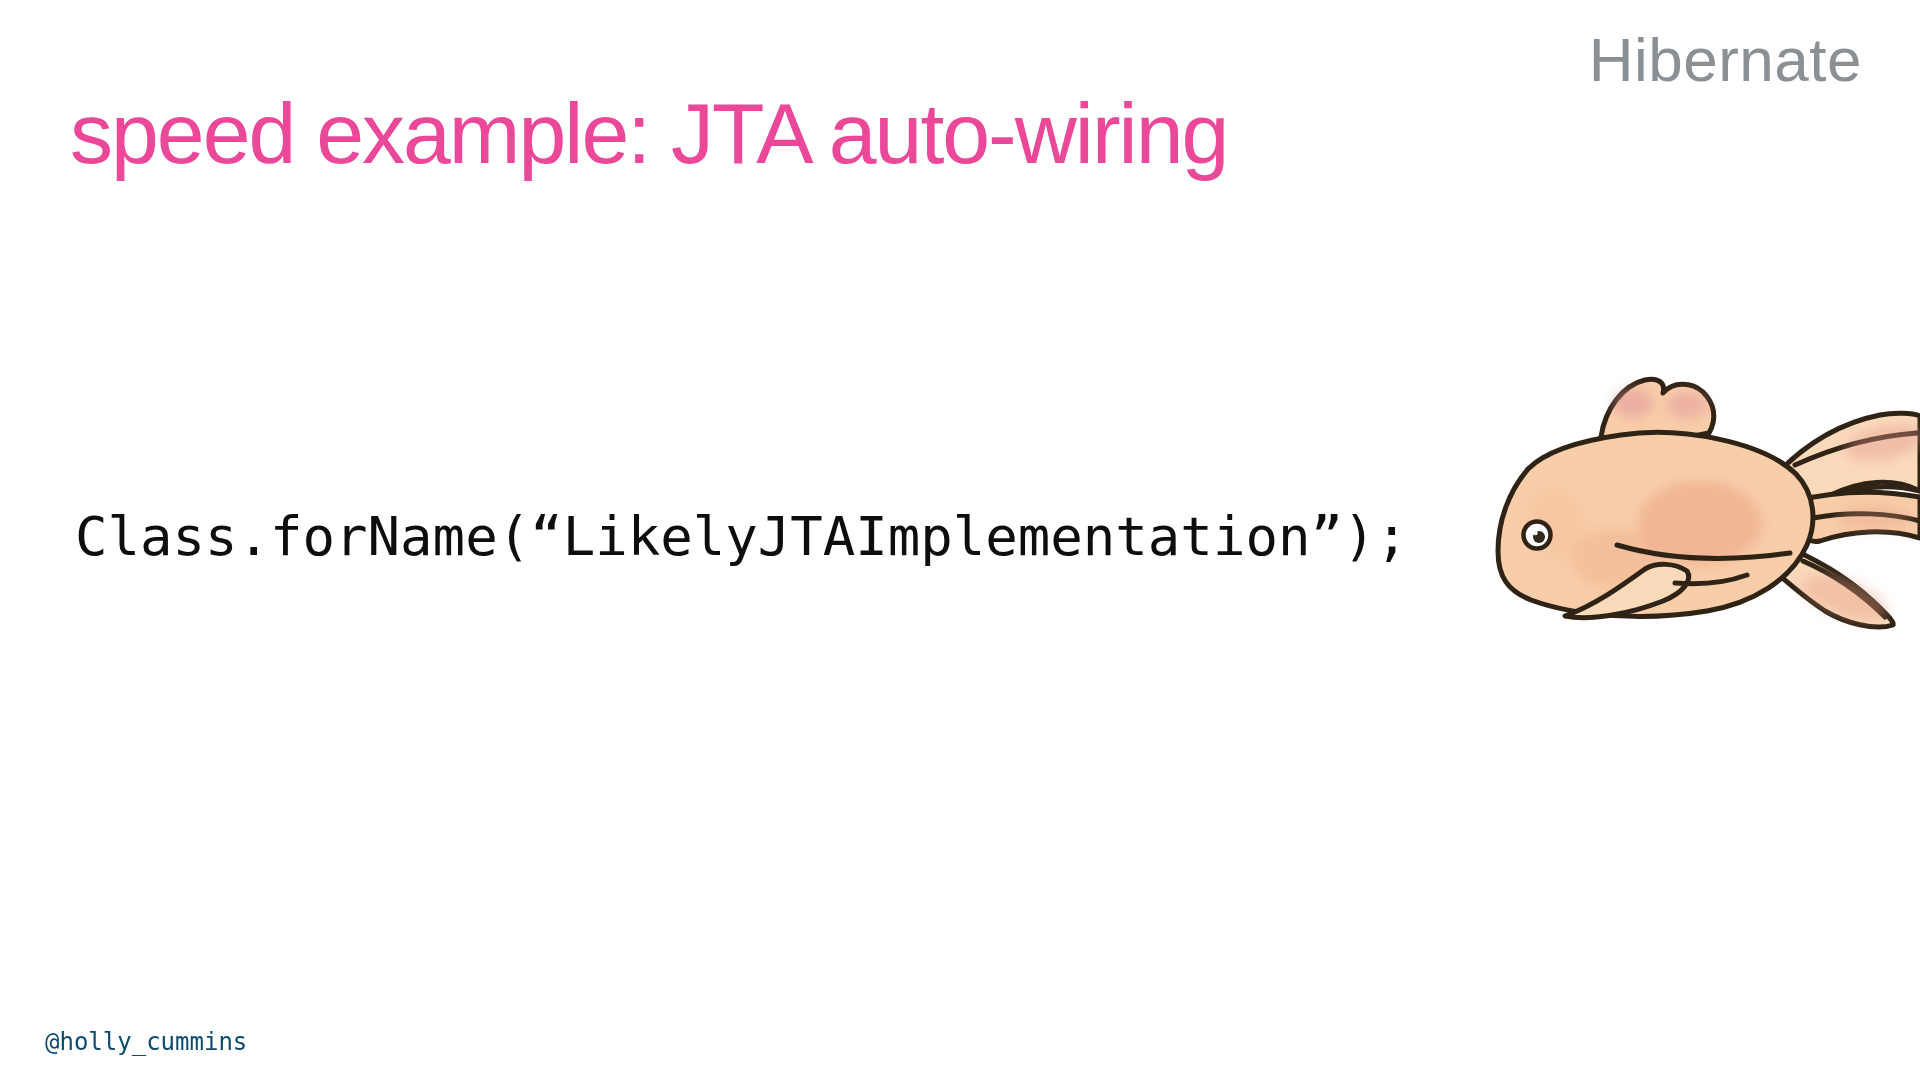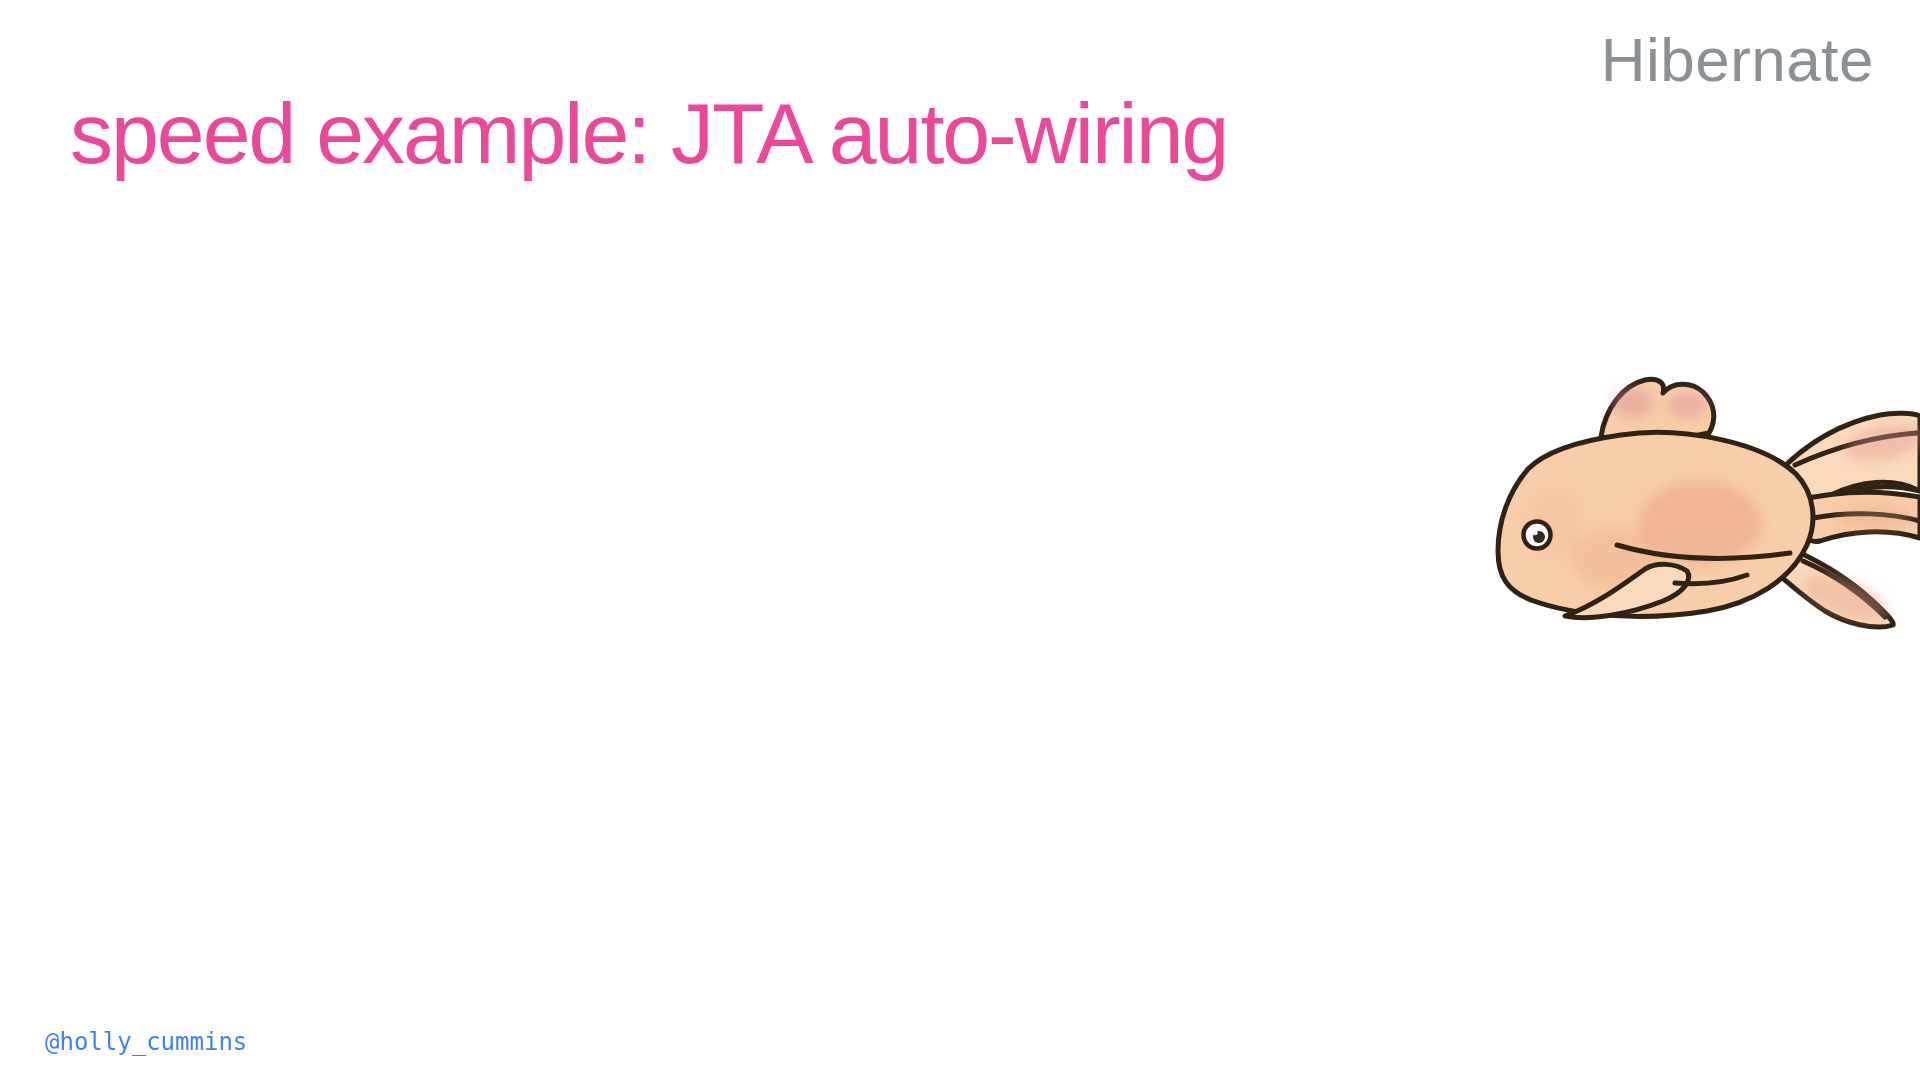--- a/index.html
+++ b/index.html
@@ -7,21 +7,21 @@
     position: relative;
     width: 1920px;
     height: 1080px;
     background: #ffffff;
     overflow: hidden;
     font-family: "Liberation Sans", sans-serif;
   }
   .brand {
     position: absolute;
     top: 24px;
-    right: 46px;
+    right: 58px;
     font-size: 62px;
     font-weight: 300;
     color: #8b9095;
     letter-spacing: 0.5px;
     margin-left: 15px;
   }
   .title {
     position: absolute;
     top: 76px;
     left: 62px;
@@ -40,21 +40,21 @@
     line-height: 106px;
     color: #0d0d0d;
     white-space: pre;
   }
   .footer {
     position: absolute;
     left: 45px;
     top: 1028px;
     font-family: "DejaVu Sans Mono", monospace;
     font-size: 24px;
-    color: #3b82f6;
+    color: #0c4a6e;
   }
   .fish {
     position: absolute;
     top: 373px;
     right: 0;
     width: 425px;
     height: 260px;
   }
   .fish path, .fish circle, .fish ellipse { vector-effect: non-scaling-stroke; }
   .outline {
@@ -68,20 +68,21 @@
 </head>
 <body>
 
 <div class="slide">
 
   <div class="brand">Hibernate</div>
 
   <h1 class="title">speed example: JTA auto-wiring</h1>
 
   <div class="code-block">
+    <div>Class.forName(“LikelyJTAImplementation”);</div>
     
   </div>
 
   <svg class="fish" viewBox="0 0 425 260" aria-hidden="true">
     <defs>
       <filter id="soft" x="-60%" y="-60%" width="220%" height="220%">
         <feGaussianBlur stdDeviation="6"></feGaussianBlur>
       </filter>
     </defs>
 

